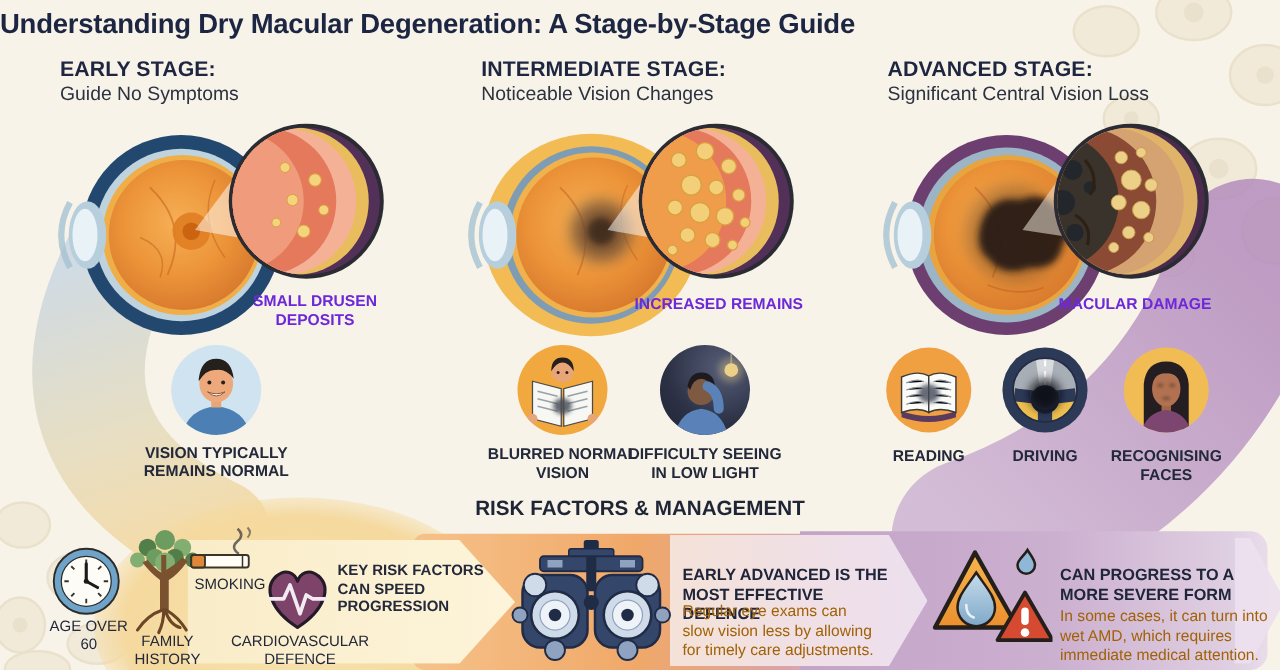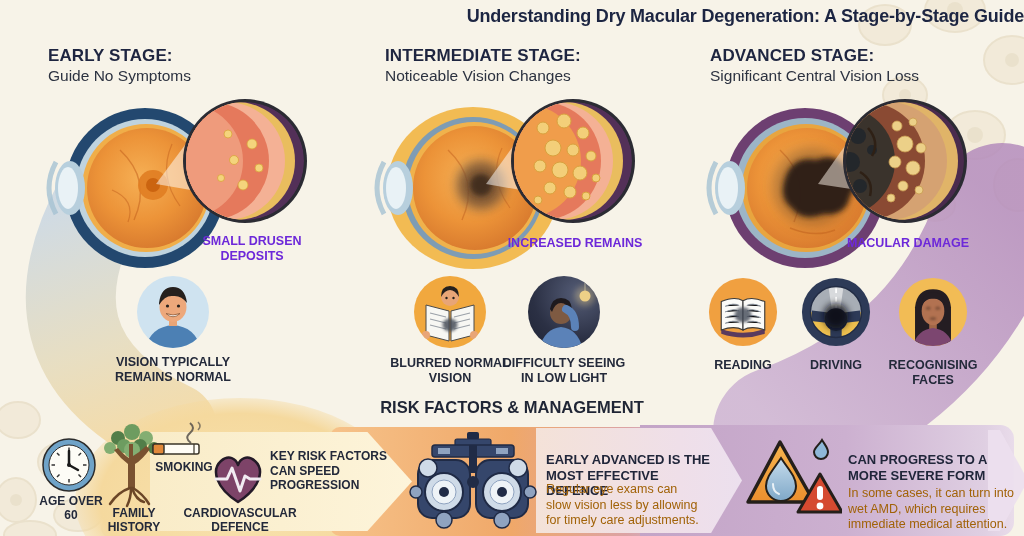--- a/index.html
+++ b/index.html
@@ -1,27 +1,27 @@
 <!DOCTYPE html>
 <html><head>
 <meta charset="utf-8">
 <style>
   html,body{margin:0;padding:0;background:#e8e4d8;}
   .canvas{position:relative;width:1024px;height:536px;overflow:hidden;background:#f7f3e8;
           font-family:"Liberation Sans",sans-serif;color:#23293a;}
   .abs{position:absolute;}
-  .title{top:6px;left:0;width:100%;text-align:right;font-size:18px;font-weight:800;
+  .title{top:6px;left:0;width:100%;text-align:left;font-size:22px;font-weight:800;
          color:#1c2542;letter-spacing:-.2px;}
   .chead{color:#1e2540;}
   .chead .h{font-size:17px;font-weight:800;letter-spacing:.1px;}
   .chead .s{font-size:15.5px;font-weight:400;color:#2c3240;margin-top:1px;}
   .callout{font-weight:800;font-size:12.5px;line-height:1.18;text-align:center;color:#6d28d9;}
   .symlab{font-weight:800;font-size:12.5px;line-height:1.18;text-align:center;color:#23293a;}
   .rhead{top:398px;left:0;width:100%;text-align:center;font-size:16.5px;font-weight:800;color:#1f2535;}
-  .riskfac{font-weight:700;font-size:12px;line-height:1.2;text-align:center;color:#23293a;}
+  .riskfac{font-weight:400;font-size:12px;line-height:1.2;text-align:center;color:#23293a;}
   .keymsg{font-weight:800;font-size:12px;line-height:1.22;color:#23293a;}
   .bhead{font-weight:800;font-size:13px;line-height:1.2;color:#20263a;}
   .bbody{font-weight:400;font-size:12.5px;line-height:1.24;color:#a16207;margin-top:4px;}
   .bandO{left:330px;top:427px;width:330px;height:109px;border-radius:10px 0 0 10px;
          background:linear-gradient(90deg,#f6c289,#f0a869 55%,#dba3a5 90%,#cfaec6);}
   .bandM{left:640px;top:425px;width:374px;height:111px;border-radius:0 14px 14px 0;
          background:linear-gradient(90deg,#c3a4c7,#ccb0d0 55%,#dfcfe2 92%,#e9dcea);}
   .chevC{left:150px;top:432px;width:262px;height:99px;background:linear-gradient(90deg,#f9ecc8,#fdf4da);
          clip-path:polygon(0 0,83% 0,100% 50%,83% 100%,0 100%);}
   .chevP{left:536px;top:428px;width:206px;height:105px;

